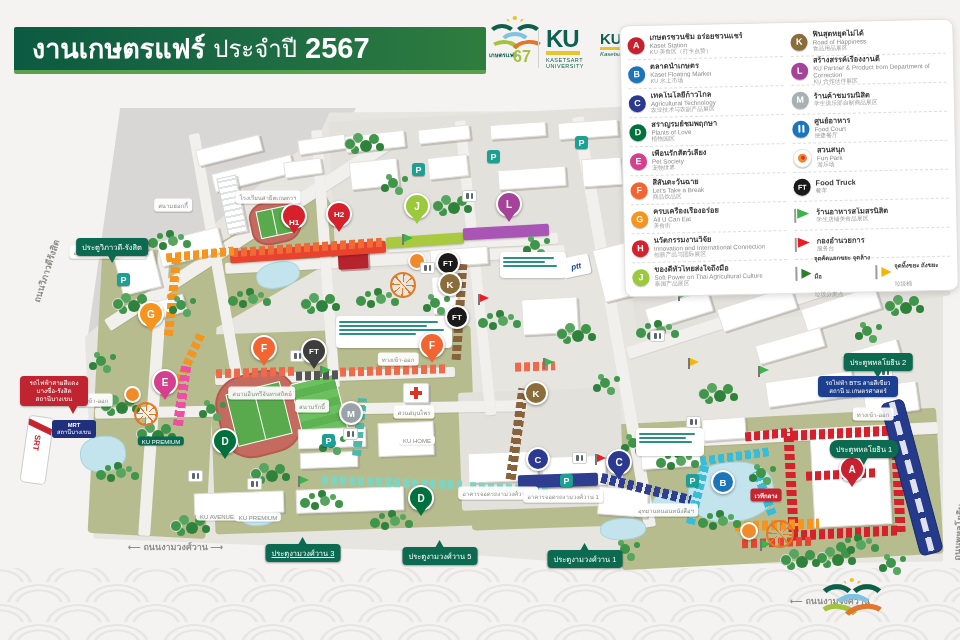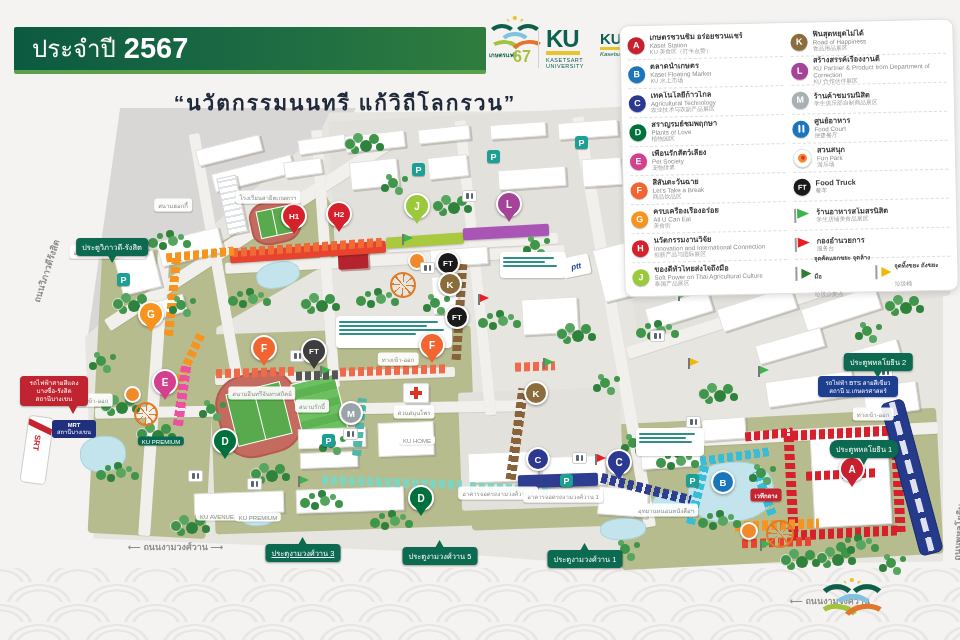--- a/index.html
+++ b/index.html
@@ -458,21 +458,21 @@
       </div>
       <div class="marker pin" style="--c: #3d3d3d; position: absolute; left: 301px; top: 338px;">
         <span style="font-size: 8px;">FT</span>
       </div>
       <div class="marker circle" style="--c: #1a1a1a; position: absolute; left: 436px; top: 251px;">
         <span style="font-size: 8px;">FT</span>
       </div>
       <div class="marker circle" style="--c: #1a1a1a; position: absolute; left: 445px; top: 305px;">
         <span style="font-size: 8px;">FT</span>
       </div>
-      <div class="marker pin" style="--c: #d6202c; position: absolute; left: 281px; top: 203px;">
+      <div class="marker pin" style="--c: #d6202c; position: absolute; left: 281px; top: 203px; align-items: flex-end;">
         <span style="font-size: 8px;">H1</span>
       </div>
       <div class="marker pin" style="--c: #d6202c; position: absolute; left: 326px; top: 201px;">
         <span style="font-size: 8px;">H2</span>
       </div>
       <div class="marker pin" style="--c: #9aca3c; position: absolute; left: 404px; top: 193px;">
         <span>J</span>
       </div>
       <div class="marker pin" style="--c: #a54399; position: absolute; left: 496px; top: 191px;">
         <span>L</span>
@@ -523,24 +523,24 @@
       <div class="pill" style="left: 563px; top: 496px;">อาคารจอดรถงามวงศ์วาน 1</div>
       <div class="pill" style="left: 666px; top: 510px;">อุทยานหนอนหนังสือฯ</div>
       <div class="pill" style="left: 92px; top: 400px;">ทางเข้า-ออก</div>
       <div class="pill" style="left: 398px; top: 359px;">ทางเข้า-ออก</div>
       <div class="pill" style="left: 873px; top: 414px;">ทางเข้า-ออก</div>
       <div class="pill red" style="left: 766px; top: 495px;">เวทีกลาง</div>
       <div class="pill teal" style="left: 161px; top: 441px;">KU PREMIUM</div>
     </div>
 
   <div class="abs banner">
+    <span class="t2">งานเกษตรแฟร์</span>
     <span class="t3">ประจำปี</span>
     <span class="t4">2567</span>
   </div>
-  <div class="abs subtitle">“นวัตกรรมนนทรี แก้วิถีโลกรวน”</div>
 
   <div class="abs fairlogo arcs">
     <span class="arc g1"></span>
       <span class="arc g2"></span>
       <span class="arc bl"></span>
     <span class="arc lm"></span>
       <span class="arc or"></span>
       <span class="arc sun"></span>
     <span class="nm">เกษตรแฟร์</span>
     <span class="yr">67</span>

